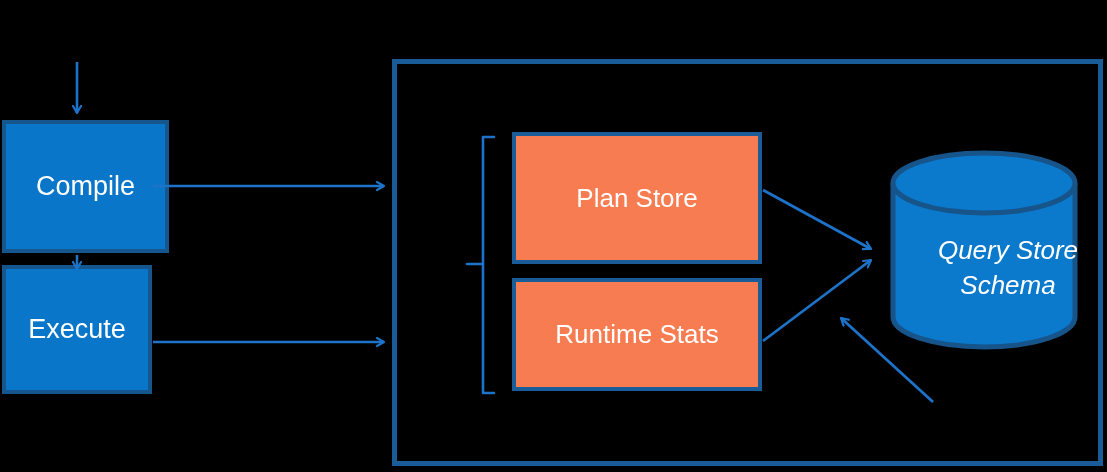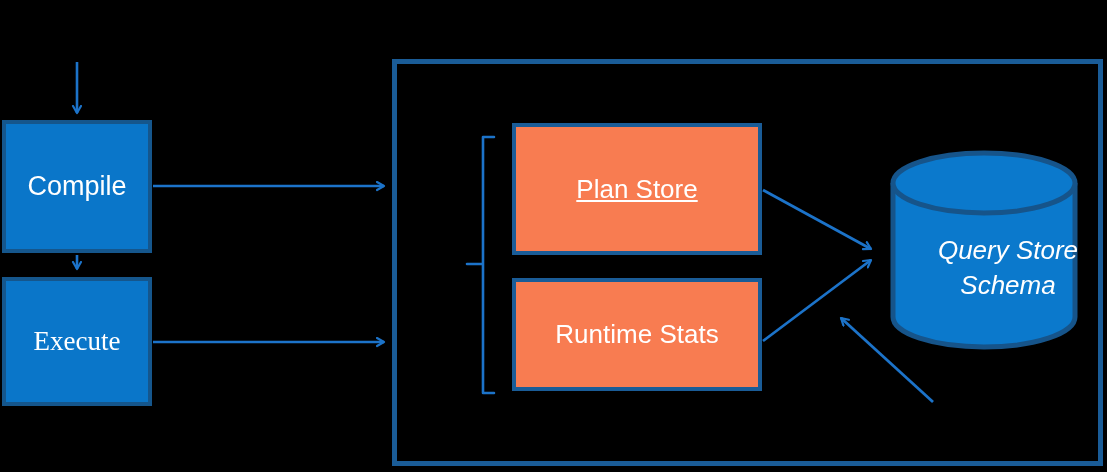--- a/index.html
+++ b/index.html
@@ -19,29 +19,29 @@
   .blue-node{
     background:var(--node-blue-fill,#0A76C9);
     border:4px solid var(--node-blue-border,#15568C);
     font-size:27px;
   }
   .orange-node{
     background:var(--node-orange-fill,#F87C51);
     border:4px solid var(--dark-blue-border,#1A5C97);
     font-size:26px;
   }
-  #compile{left:2px;top:120px;width:150px;height:133px;}
-  #execute{left:2px;top:277px;width:150px;height:129px;font-family:Liberation Serif, serif;}
+  #compile{left:2px;top:120px;width:167px;height:133px;}
+  #execute{left:2px;top:265px;width:150px;height:129px;}
   #outer-box{
     position:absolute;left:392px;top:59px;width:711px;height:407px;
     box-sizing:border-box;
     border:5px solid var(--dark-blue-border,#1A5C97);
     background:transparent;
   }
-  #plan-store{left:512px;top:123px;width:250px;height:132px;text-decoration:underline;}
+  #plan-store{left:512px;top:132px;width:250px;height:132px;}
   #runtime-stats{left:512px;top:278px;width:250px;height:113px;}
   #cylinder-svg{position:absolute;left:889px;top:150px;}
   #cylinder-label{
     position:absolute;left:913px;top:233px;width:190px;
     text-align:center;color:var(--text,#fff);
     font-size:26px;line-height:35px;font-style:italic;
   }
   #connector-layer{position:absolute;left:0;top:0;}
   #connector-layer line, #connector-layer path.brace{
     stroke:var(--arrow-color,#1C73C9);

